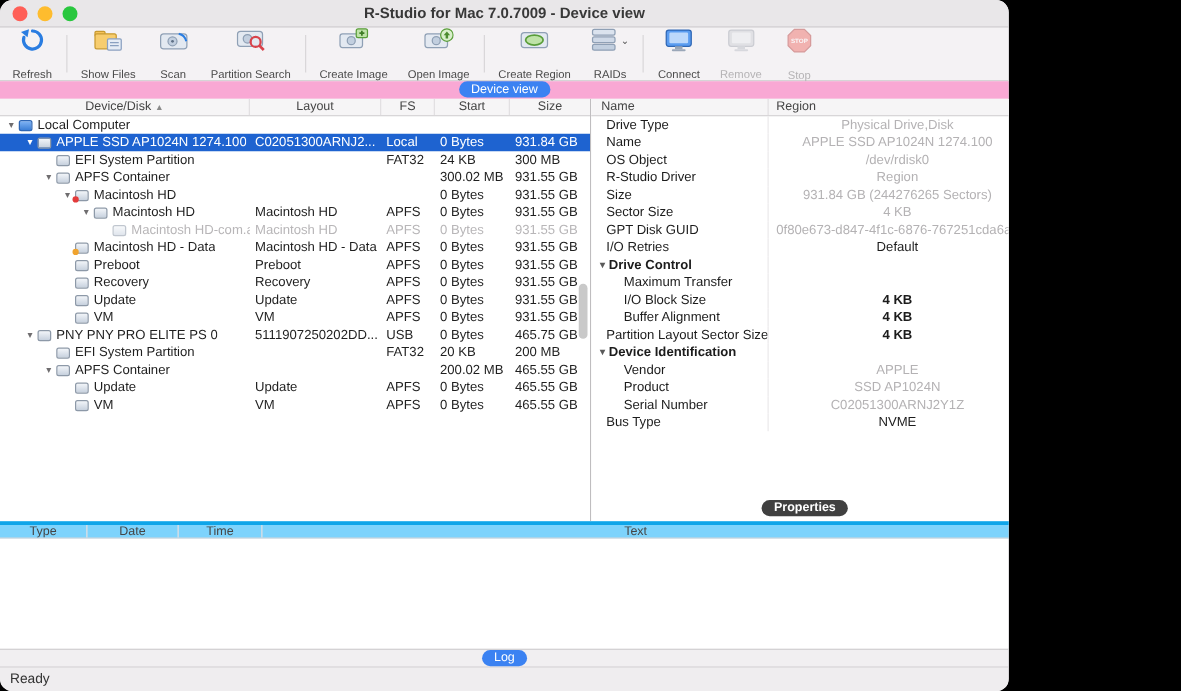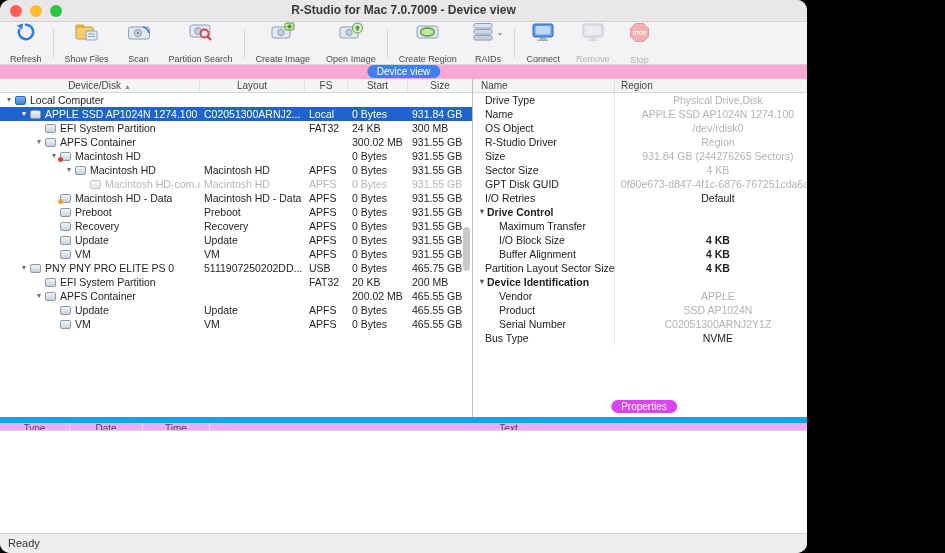--- a/index.html
+++ b/index.html
@@ -82,26 +82,26 @@
   .pr { display:flex; height:14px; flex:0 0 14px; line-height:14px; font-size:10.5px;
         color:#1c1c1c; white-space:nowrap; cursor:default;text-align:center; }
   .pn { flex:0 0 142px; overflow:hidden; border-right:1px solid #eceaec; display:flex; }
   .pv { flex:1; padding-left:6px; overflow:hidden; }
   .pr.plain .pn{padding-left:12px}
   .pr.grp .pn{padding-left:4px; font-weight:bold}
   .pr.chld .pn{padding-left:26px}
   .pchev { width:10px; flex:0 0 10px; font-style:normal; font-size:8px; color:#5a5a5a; }
   .v-mut{color:#b4b2b4}.v-str{font-weight:bold}
   .props-pill { position:absolute; bottom:4px; left:50%; transform:translateX(-50%);
-          background:#d946ef; color:#fff; font-size:10px; line-height:13px; height:13px;
-          padding:0 10px; border-radius:8px; }
-
-  
-  .loghd { display:flex; height:14px; flex:0 0 14px; background:#f0abfc;
-           border-top:6px solid #0ea5e9; border-bottom:1px solid #d8d6d8;
+          background:#404040; color:#fff; font-size:10px; line-height:13px; height:13px;
+          padding:0 10px; border-radius:8px;font-weight:bold; }
+
+  
+  .loghd { display:flex; height:14px; flex:0 0 14px; background:#7dd3fc;
+           border-top:3px solid #0ea5e9; border-bottom:1px solid #d8d6d8;
            font-size:10px; color:#454545; }
   .loghd .h { line-height:12px; text-align:center; border-right:1px solid #e2e0e2;
               overflow:hidden; white-space:nowrap; }
   .lw0{flex:0 0 70px}.lw1{flex:0 0 73px}.lw2{flex:0 0 67px}.lw3{flex:1; border-right:none !important;}
   .logbody { flex:1; background:#fff; }
   .logstrip { height:14px; flex:0 0 14px; background:#f1eff1; border-top:1px solid #d4d2d4;
               position:relative; }
 
   
   .statusbar { height:20px; flex:0 0 20px; background:#efedef; border-top:1px solid #d4d2d4;
@@ -593,18 +593,21 @@
 
   <div class="loghd">
     <div class="h lw0">Type</div>
     <div class="h lw1">Date</div>
     <div class="h lw2">Time</div>
     <div class="h lw3">Text</div>
   </div>
 
   <div class="logbody"></div>
 
+  <div class="logstrip">
+    <span class="pill">Log</span>
+  </div>
 
   <div class="statusbar">
     <span>Ready</span>
   </div>
 
 </div>
 
 </body></html>

